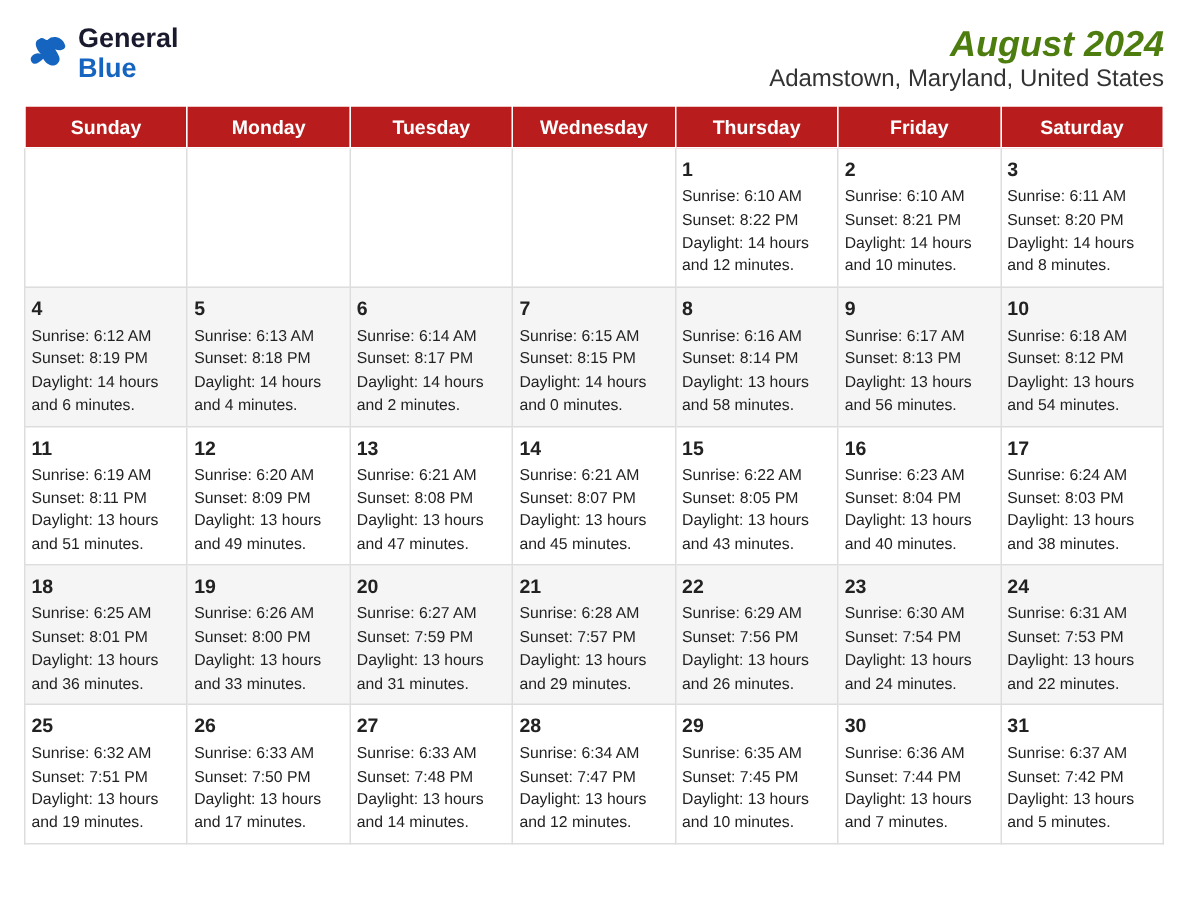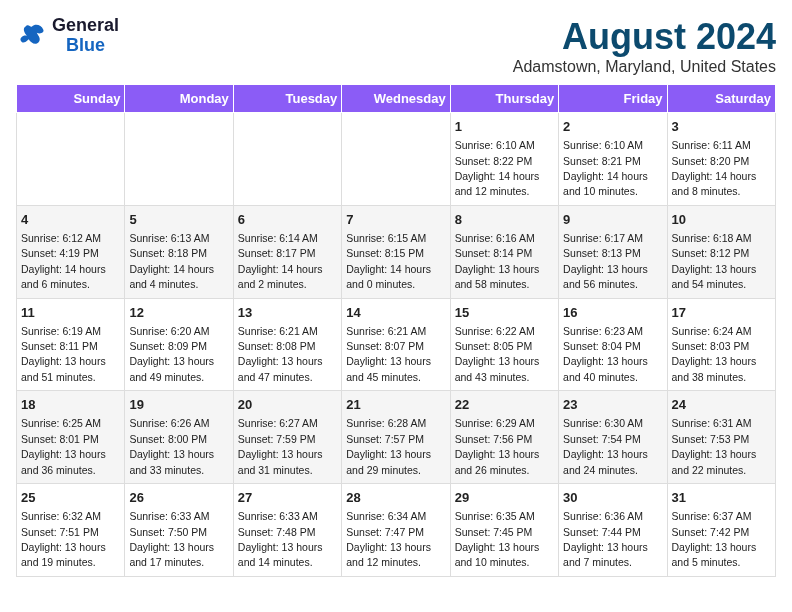--- a/index.html
+++ b/index.html
@@ -28,38 +28,39 @@
       line-height: 1.1;
     }
     .logo-bird {
       width: 32px;
       height: 32px;
     }
     .title-area {
       text-align: right;
     }
     .main-title {
-      font-size: 36px;
-      font-weight: bold;
-      color: #0c4a6e;
+      font-size: 24px;
+      font-weight: bold;
+      color: #4d7c0f;
+      font-style: italic;
     }
     .subtitle {
       font-size: 16px;
       color: #333;
     }
     .calendar-table {
       width: 100%;
       border-collapse: collapse;
       font-size: 11px;
     }
     .calendar-table thead tr th {
-      background-color: #8b5cf6;
+      background-color: #b91c1c;
       color: #fff;
       padding: 6px 4px;
-      text-align: right;
+      text-align: center;
       font-size: 13px;
       font-weight: bold;
       border: 1px solid #fff;
     }
     .calendar-table tbody tr {
       border-bottom: 1px solid #ccc;
     }
     .calendar-table tbody tr:nth-child(even) {
       background-color: #f5f5f5;
     }
@@ -90,21 +91,21 @@
     }
   </style>
 </head>
 <body>
 
 <div class="header-area">
   <div class="logo">
     <svg class="logo-bird" viewBox="0 0 40 40">
       <path d="M20 8 C24 4, 32 6, 34 12 C36 16, 30 18, 26 16 C28 20, 32 24, 28 28 C24 32, 18 28, 16 24 C12 28, 8 30, 6 26 C4 22, 10 18, 14 20 C10 16, 8 10, 12 8 C16 4, 18 10, 20 8Z" fill="#1565c0"></path>
     </svg>
-    <div style="display:flex;flex-direction:column;line-height:1.1;text-align:center;">
+    <div style="display:flex;flex-direction:column;line-height:1.1;">
       <span class="logo-text">General</span>
       <span class="logo-text" style="color:#1565c0;">Blue</span>
     </div>
   </div>
   <div class="title-area">
     <div class="main-title">August 2024</div>
     <div class="subtitle">Adamstown, Maryland, United States</div>
   </div>
 </div>
 
@@ -134,21 +135,21 @@
 Sunset: 8:21 PM
 Daylight: 14 hours
 and 10 minutes.</span></td>
         <td><span class="day-number">3</span><span class="day-info" style="white-space: pre-line;">Sunrise: 6:11 AM
 Sunset: 8:20 PM
 Daylight: 14 hours
 and 8 minutes.</span></td>
       </tr>
       <tr>
         <td><span class="day-number">4</span><span class="day-info" style="white-space: pre-line;">Sunrise: 6:12 AM
-Sunset: 4:19 PM
+Sunset: 8:19 PM
 Daylight: 14 hours
 and 6 minutes.</span></td>
         <td><span class="day-number">5</span><span class="day-info" style="white-space: pre-line;">Sunrise: 6:13 AM
 Sunset: 8:18 PM
 Daylight: 14 hours
 and 4 minutes.</span></td>
         <td><span class="day-number">6</span><span class="day-info" style="white-space: pre-line;">Sunrise: 6:14 AM
 Sunset: 8:17 PM
 Daylight: 14 hours
 and 2 minutes.</span></td>

